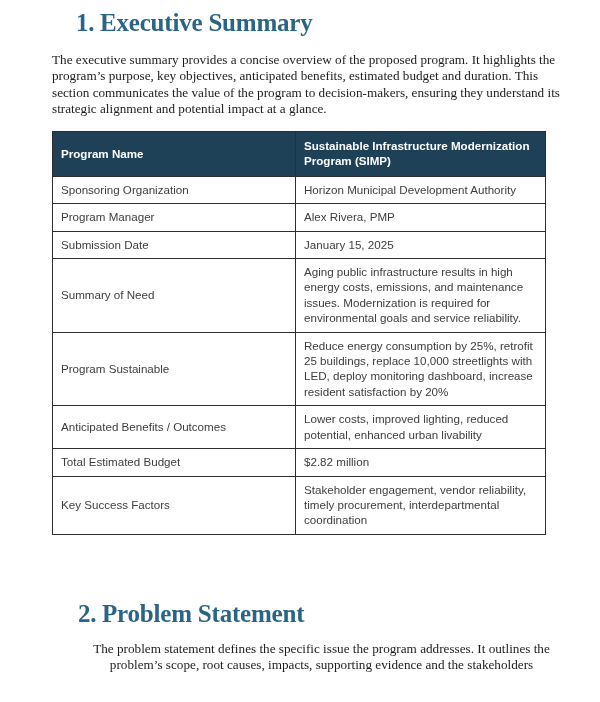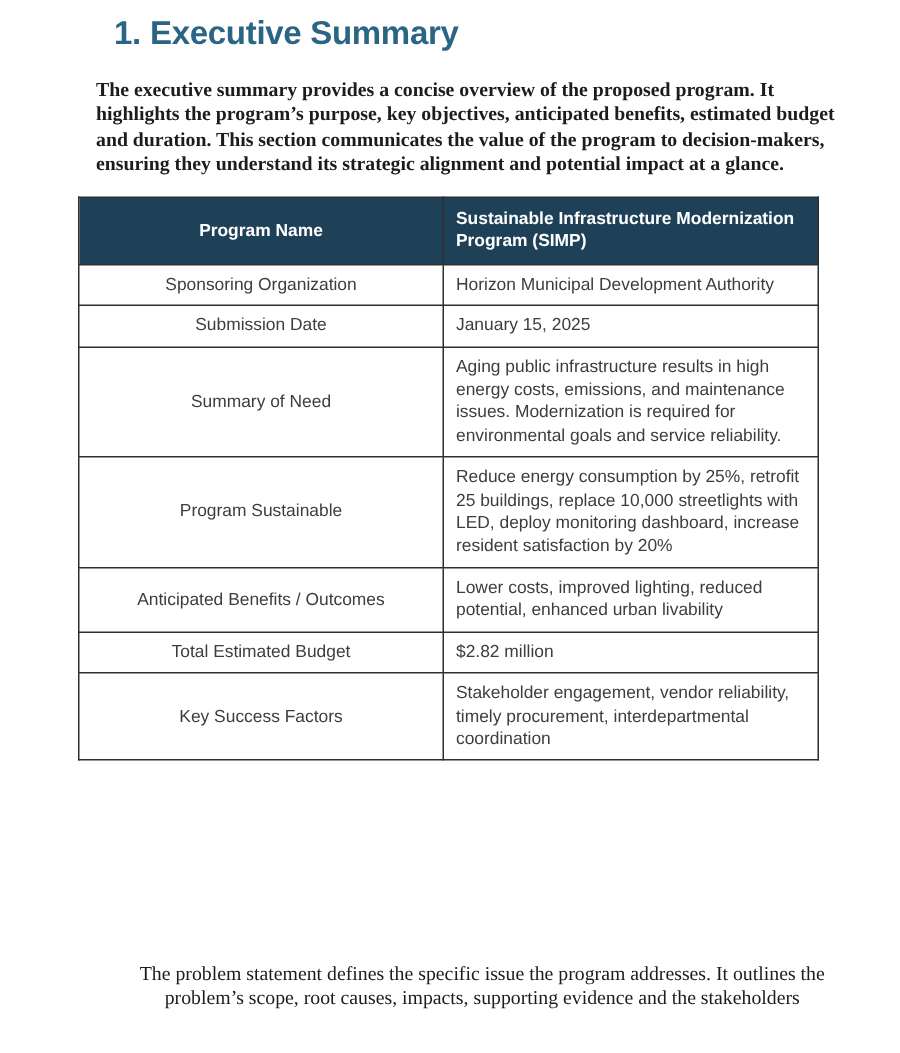--- a/index.html
+++ b/index.html
@@ -16,56 +16,56 @@
   .page{
     position:relative;
     width:600px;height:702px;
     background:var(--page-bg);
     overflow:hidden;
     font-family:"Liberation Sans",sans-serif;
   }
   .heading{
     position:absolute;
     color:var(--heading);
-    font-family:Liberation Sans, sans-serif;
-    font-size:22px;
+    font-family:Liberation Serif, serif;
+    font-size:25px;
     font-weight:600;
     letter-spacing:-0.2px;
     white-space:nowrap;
   }
   .heading .h-num{display:inline-block;min-width:24px;}
   .h1{top:9px;left:76px;}
   .h2{top:600px;left:78px;}
   .para{
     position:absolute;
     font-family:"Liberation Serif",serif;
     font-size:13.2px;
     line-height:16.4px;
     color:var(--body-text);
     text-align:left;
   }
-  .p1{top:52px;left:64px;width:508px;font-weight:bold;}
+  .p1{top:52px;left:52px;width:508px;}
   .p2{top:641px;left:73px;width:497px;text-align:center;}
   table.program-table{
     position:absolute;
     top:131px;left:52px;
     width:493px;
     border-collapse:collapse;
     table-layout:fixed;
   }
   .program-table th,.program-table td{
     border:1px solid var(--border);
     padding:5px 8px 6px 8px;
     font-size:11.6px;
     line-height:15.4px;
     vertical-align:middle;
     text-align:left;
     word-wrap:break-word;
   }
-  .program-table .c1{width:243px;text-align:center;}
+  .program-table .c1{width:243px;}
   .program-table .c2{width:250px;}
   .program-table thead th{
     background:var(--header-bg);
     color:var(--header-text);
     font-weight:700;
     padding-top:6px;padding-bottom:7px;
   }
   .program-table tbody td{color:var(--table-text);}
 </style>
 </head>
@@ -85,20 +85,24 @@
         <th class="c1">Program Name</th>
         <th class="c2">Sustainable Infrastructure Modernization Program (SIMP)</th>
       </tr>
     </thead>
     <tbody id="table-body">
         <tr>
           <td class="c1">Sponsoring Organization</td>
           <td class="c2">Horizon Municipal Development Authority</td>
         </tr>
         <tr>
+          <td class="c1">Program Manager</td>
+          <td class="c2">Alex Rivera, PMP</td>
+        </tr>
+        <tr>
           <td class="c1">Submission Date</td>
           <td class="c2">January 15, 2025</td>
         </tr>
         <tr>
           <td class="c1">Summary of Need</td>
           <td class="c2">Aging public infrastructure results in high energy costs, emissions, and maintenance issues. Modernization is required for environmental goals and service reliability.</td>
         </tr>
         <tr>
           <td class="c1">Program Sustainable</td>
           <td class="c2">Reduce energy consumption by 25%, retrofit 25 buildings, replace 10,000 streetlights with LED, deploy monitoring dashboard, increase resident satisfaction by 20%</td>
@@ -111,16 +115,19 @@
           <td class="c1">Total Estimated Budget</td>
           <td class="c2">$2.82 million</td>
         </tr>
         <tr>
           <td class="c1">Key Success Factors</td>
           <td class="c2">Stakeholder engagement, vendor reliability, timely procurement, interdepartmental coordination</td>
         </tr>
       </tbody>
   </table>
 
+  <div class="heading h2">
+    <span class="h-num">2.</span><span class="h-title">Problem Statement</span>
+  </div>
 
   <p class="para p2">The problem statement defines the specific issue the program addresses. It outlines the problem’s scope, root causes, impacts, supporting evidence and the stakeholders</p>
 
 </div>
 
 </body></html>

